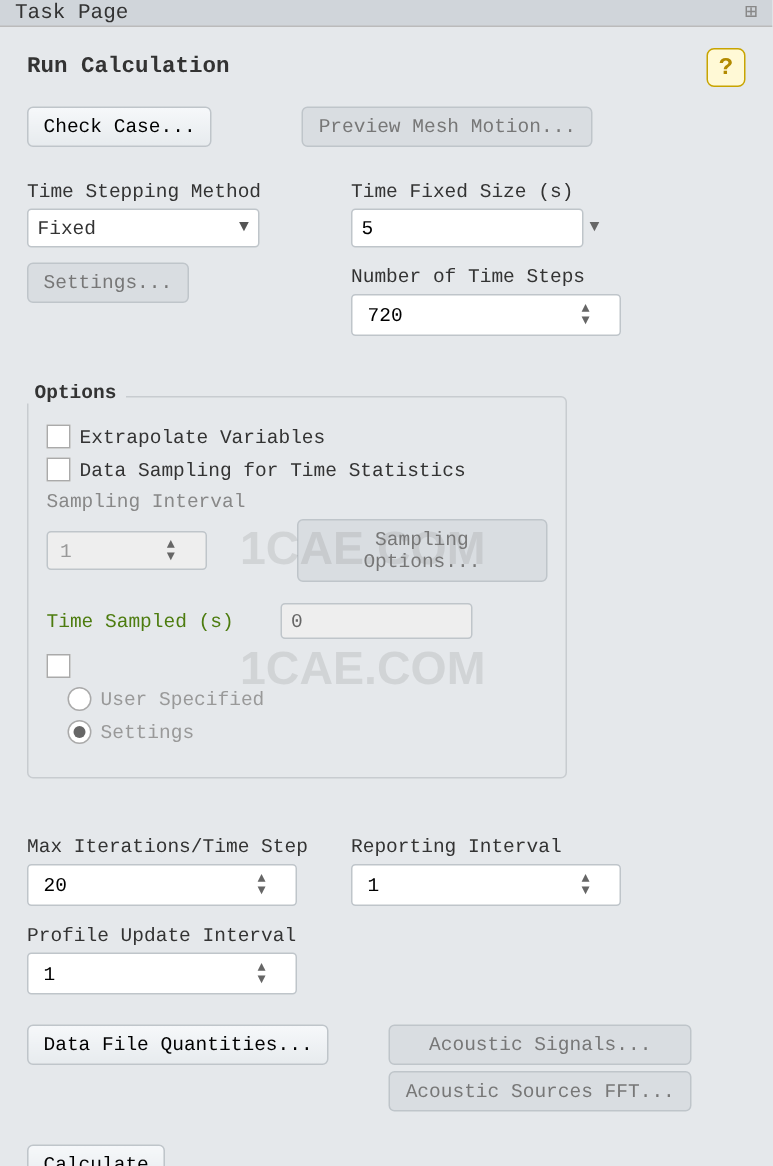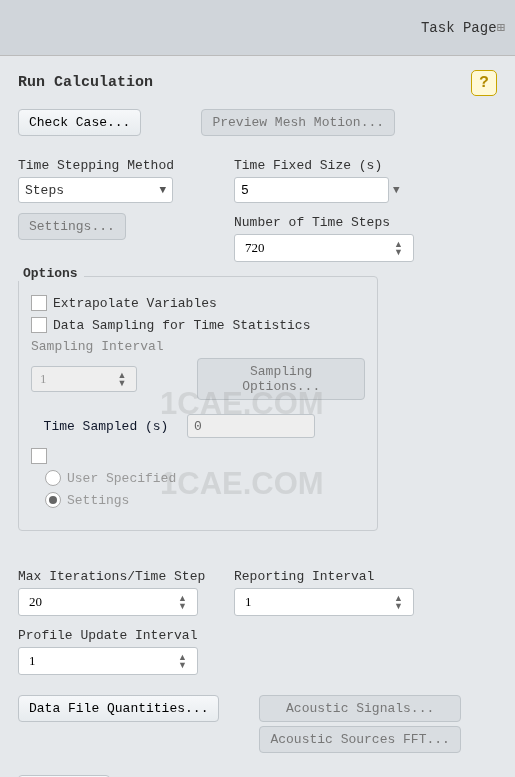--- a/index.html
+++ b/index.html
@@ -6,25 +6,25 @@
   body {
     margin: 0;
     font-family: "Courier New", monospace;
     font-size: 13px;
     background: #e5e8eb;
     color: #333;
     width: 515px;
   }
   .title-bar {
     background: #d0d5da;
-    padding: 19px 10px;
+    padding: 0 10px;
     font-size: 14px;
     border-bottom: 1px solid #bbb;
     display:flex;
-    justify-content: flex-end;
+    justify-content: space-between;
     align-items:center;
   }
   .page {
     background: #e5e8eb;
     padding: 18px 14px 40px 18px;
     min-height: 760px;
     position: relative;
   }
   .section-title {
     font-weight: bold;
@@ -110,40 +110,40 @@
   }
   .spin {
     width: 180px;
     height: 28px;
     border: 1px solid #bfc5ca;
     border-radius: 3px;
     background:#fff;
     display:flex;
     align-items:center;
     justify-content: space-between;
-    padding: 0 10px 0 8px;
-    font-family:Liberation Serif, serif;
+    padding: 0 20px 0 8px;
+    font-family:Liberation Mono, monospace;
     font-size:13px;
     gap:40px;
   }
   .spin.small { width: 108px; height:26px; }
   .spin .spin-val {
     border:none; outline:none; font-family:inherit; font-size:13px; width: 100%;
   }
   .spin .spin-btns {
     display:flex;
     flex-direction:column;
     line-height:8px;
     color:#666;
     font-size:9px;
   }
   .group-box {
     border: 1px solid #c8ccd0;
     border-radius: 4px;
-    margin-top: 14px;
+    margin-top: 40px;
     padding: 12px 12px 16px 12px;
     position:relative;
     width: 360px;
     background: #e5e8eb;
   }
   .group-title {
     position:absolute;
     top:-11px;
     left:-2px;
     background:#e5e8eb;
@@ -161,21 +161,21 @@
     display:inline-flex; align-items:center; justify-content:center;
     font-size:10px;
   }
   .radio-box { border-radius:50%; }
   .radio-box.selected::after {
     content:""; width:8px; height:8px; border-radius:50%; background:#666;
   }
   .radio-box.disabled, .check-box.disabled, .disabled-text { color:#999; }
   .muted-label { color:#888; font-size:13px; }
   .inline-right-lbl {
-    text-align:center; color:#0f172a; margin-right:6px; display:inline-block; width:150px;
+    text-align:left; color:#4d7c0f; margin-right:6px; display:inline-block; width:150px;
   }
   .textfield.small { width:128px; height:24px; }
   .watermark-ghost {
     position:absolute; font-size:31px; color:rgba(120,120,120,0.18);
     font-family:sans-serif; font-weight:bold;
     pointer-events:none;
   }
 </style>
 </head>
 <body>
@@ -195,21 +195,21 @@
 
   <div style="display:flex; gap:60px;">
     <button class="btn">Check Case...</button>
     <button class="btn disabled">Preview Mesh Motion...</button>
   </div>
 
   <div class="row2">
     <div class="col colL">
       <label class="lbl">Time Stepping Method</label>
       <div class="select">
-        <span>Steps</span>
+        <span>Fixed</span>
         <span class="caret">▼</span>
       </div>
       <div style="margin-top:10px">
         <button class="btn disabled">Settings...</button>
       </div>
     </div>
 
     <div class="col colR">
       <label class="lbl">Time Fixed Size (s)</label>
       <div class="spin-wrap">

